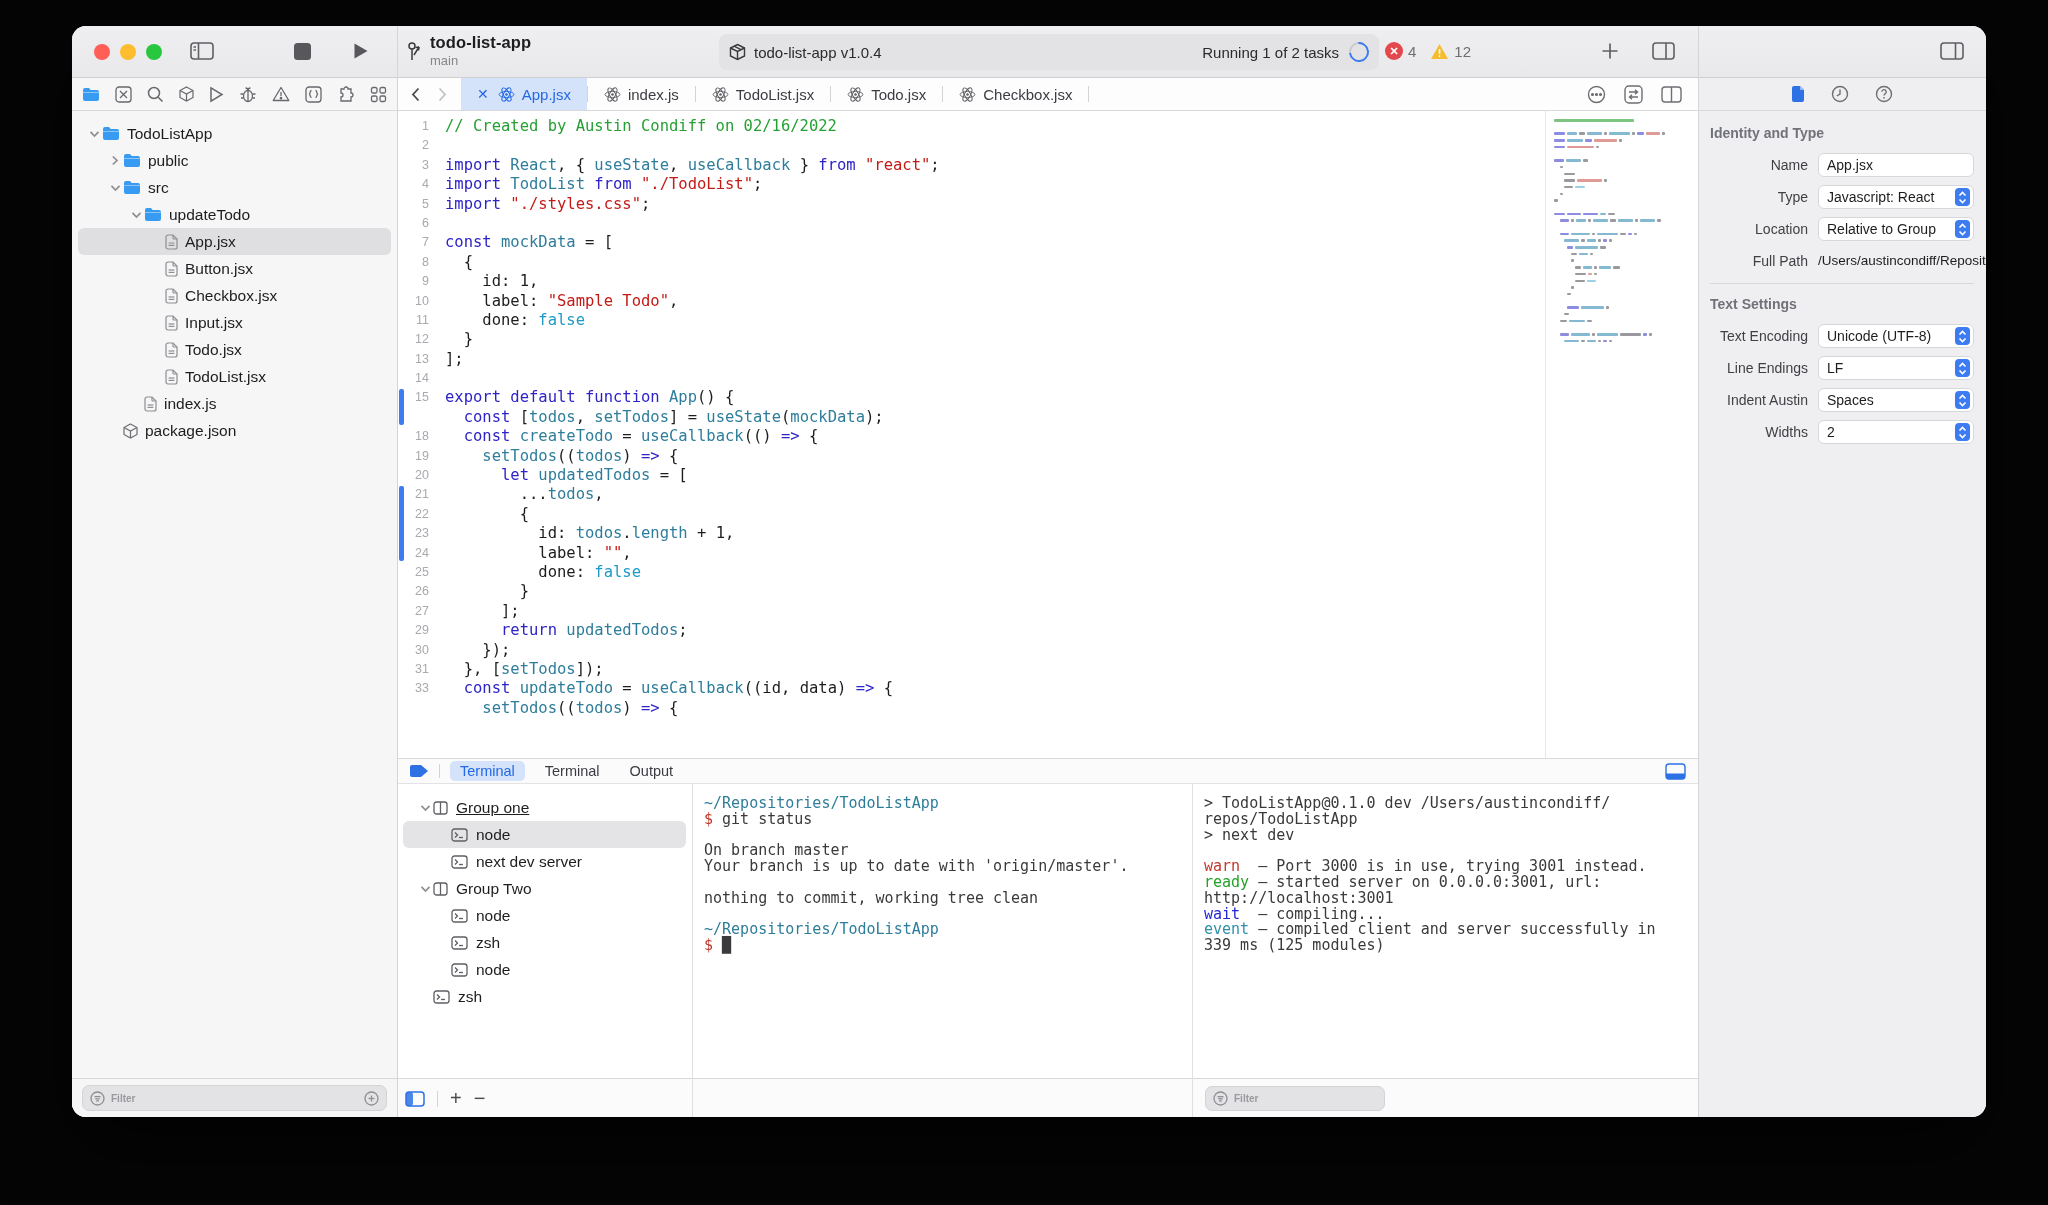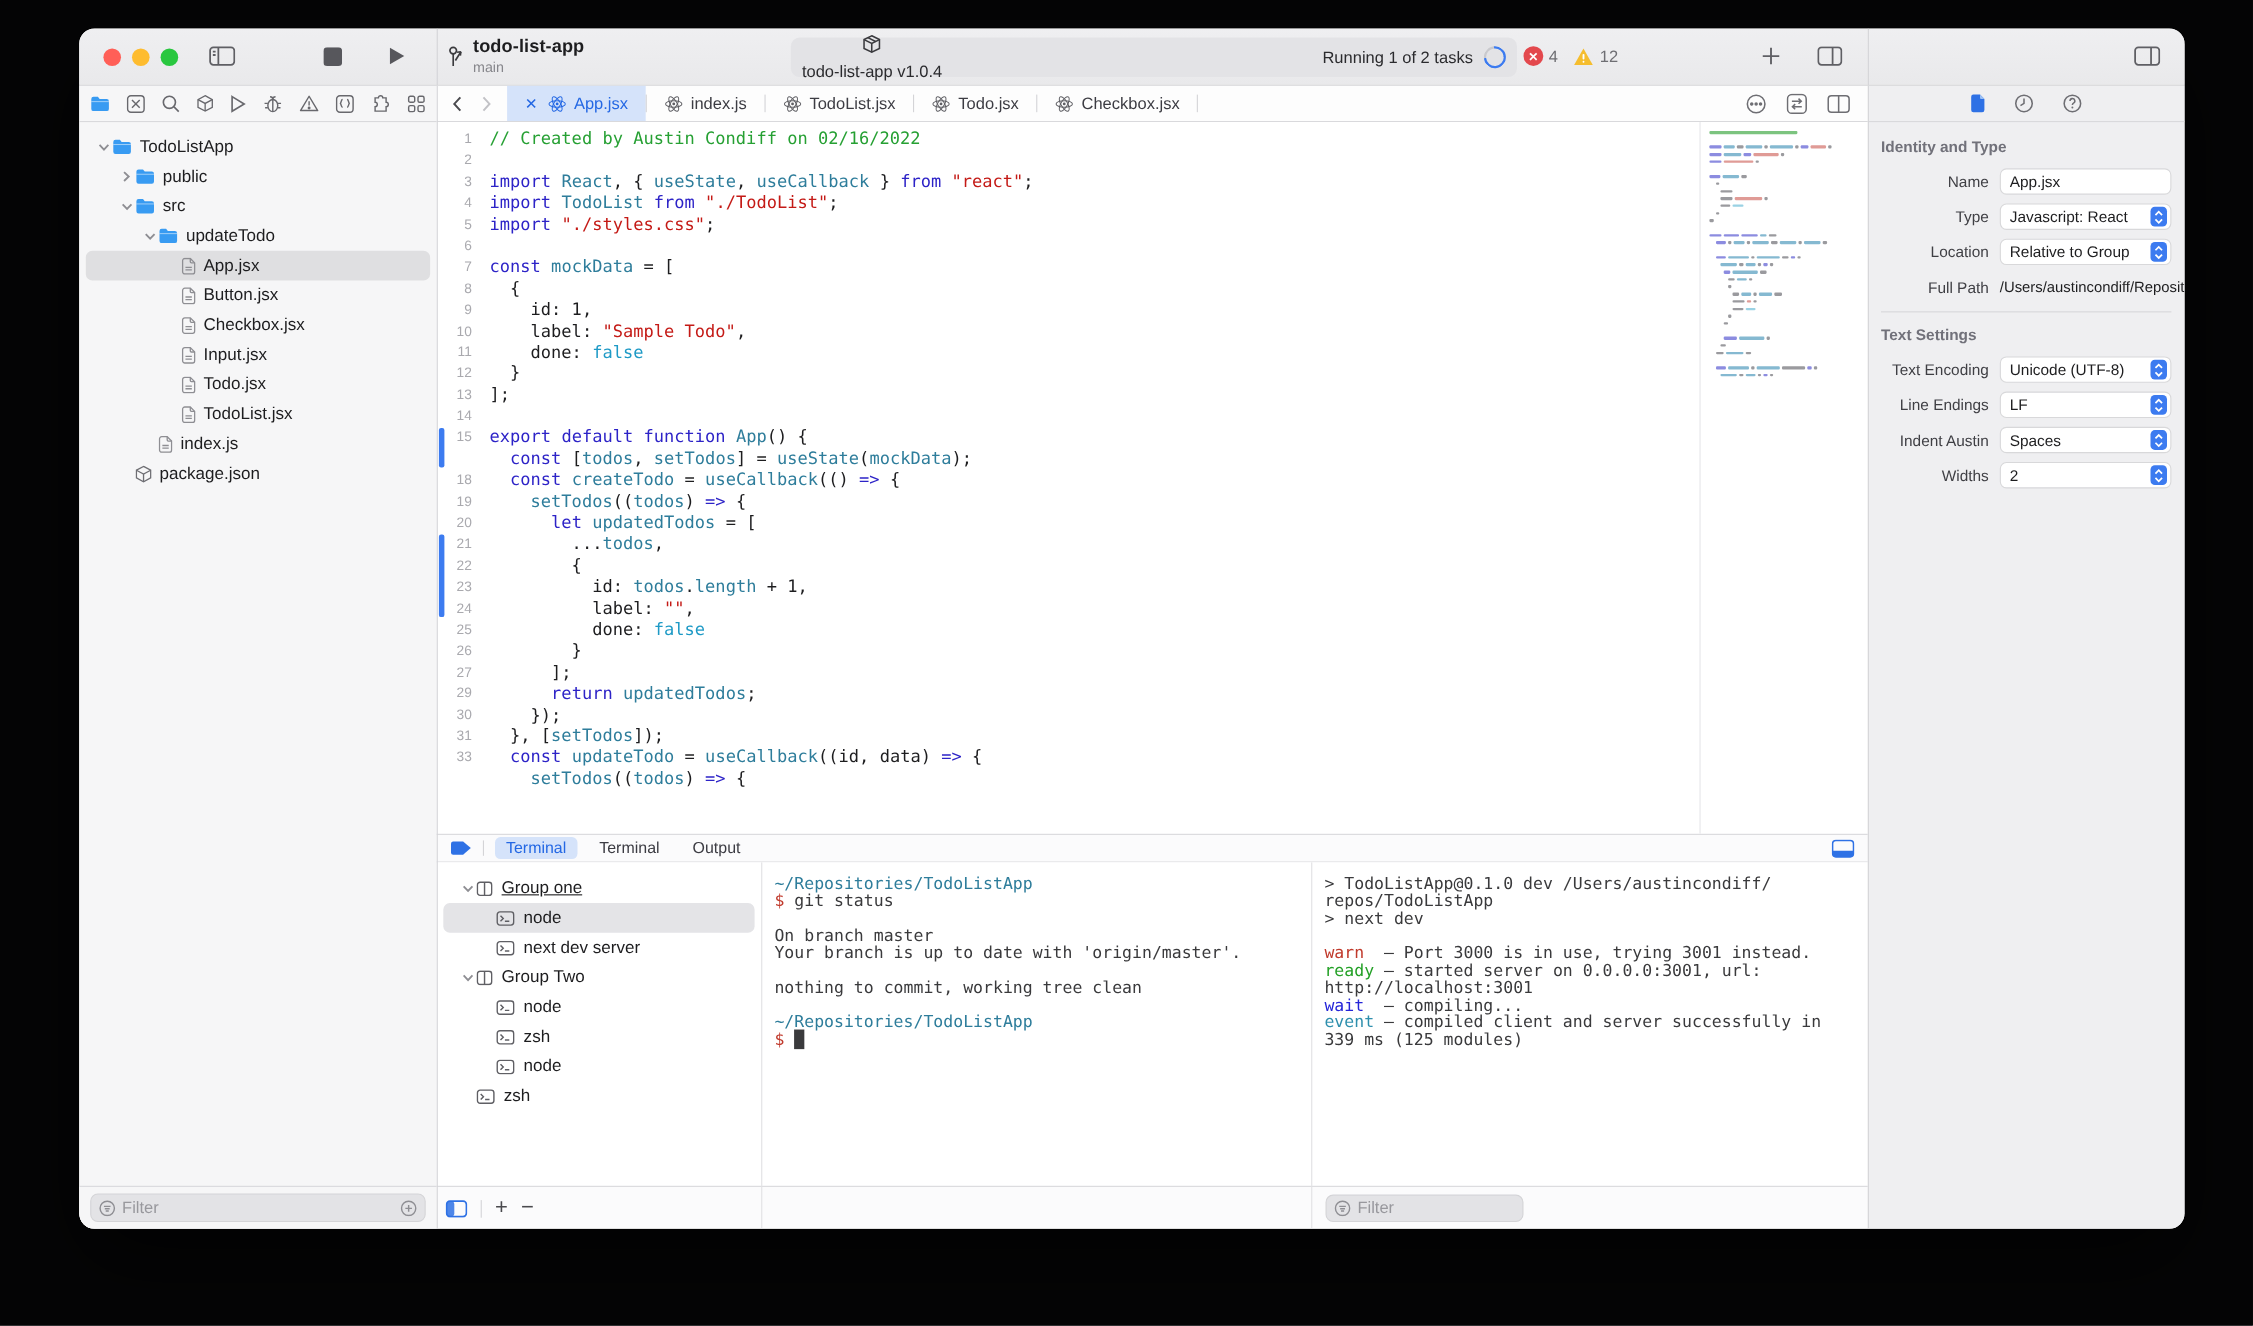--- a/index.html
+++ b/index.html
@@ -16,21 +16,21 @@
   .tl { position:absolute; top:18px; width:16px; height:16px; border-radius:50%; }
   .tl.red{ left:22px; background:#FF5F57; } .tl.yellow{ left:48px; background:#FEBC2F; } .tl.green{ left:74px; background:#29C73F; }
   .tb-icon { position:absolute; top:14px; color:#5F5F64; }
   .v-div-toolbar { position:absolute; top:0; width:1px; height:52px; background:#D4D4D7; }
   .proj { position:absolute; left:358px; top:7px; }
   .proj .name { font-size:16.5px; font-weight:700; color:#1D1D1F; letter-spacing:.1px; }
   .proj .branch { font-size:13px; color:#86868B; margin-top:1px; }
   .branch-icon { position:absolute; left:334px; top:13px; color:#3A3A3E; }
   .pill { position:absolute; left:647px; top:8px; width:660px; height:36px; background:#E3E3E6;
           border-radius:8px; display:flex; align-items:center; padding:0 10px; }
-  .pill .scheme { display:flex; align-items:center; gap:8px; font-size:15px; color:#2B2B2E;flex-direction:column; }
+  .pill .scheme { display:flex; align-items:center; gap:8px; font-size:15px; color:#2B2B2E; }
   .pill .spacer { flex:1; }
   .pill .running { font-size:15px; color:#2B2B2E; margin-right:10px; }
   .spinner { width:20px; height:20px; border-radius:50%; border:2.6px solid #C9C9CD;
              border-top-color:#3C7BF0; border-right-color:#3C7BF0; border-bottom-color:#3C7BF0;
              transform:rotate(40deg); }
   .badges { position:absolute; left:1313px; top:16px; display:flex; align-items:center; gap:14px; }
   .badge { display:flex; align-items:center; gap:5px; font-size:15px; color:#6E6E73; }
   .err-dot { width:18px; height:18px; border-radius:50%; background:#E3484D; color:#fff; font-size:11px;
              font-weight:700; display:flex; align-items:center; justify-content:center; }
 
@@ -47,22 +47,22 @@
   .tree { position:absolute; left:0; top:34px; right:0; bottom:40px; overflow:hidden; padding-top:8px; }
   .trow { height:27px; display:flex; align-items:center; font-size:15.5px; color:#1D1D1F;
           margin:0 6px; border-radius:6px; padding-right:4px; }
   .trow.sel { background:#DFDFE1; }
   .trow .chev { width:16px; display:flex; justify-content:center; color:#8E8E93; flex:0 0 16px; }
   .trow .ticon { display:flex; margin-right:7px; flex:0 0 auto; }
   .filterbar { position:absolute; left:0; bottom:0; width:325px; height:39px; border-top:1px solid #D9D9DC;
                display:flex; align-items:center; padding:0 10px; background:#F6F6F7; }
   .filterfield { flex:1; height:26px; background:#E3E3E6; border:1px solid #D4D4D7; border-radius:7px;
                  display:flex; align-items:center; padding:0 7px; gap:6px; color:#8E8E93; }
-  .filterfield input { border:none; outline:none; background:transparent; flex:1; font-size:15px;
-                       color:#15803d; font-family:"Liberation Sans",sans-serif; }
+  .filterfield input { border:none; outline:none; background:transparent; flex:1; font-size:10px;
+                       color:#15803d; font-family:"Liberation Sans",sans-serif;font-weight:bold; }
   .filterfield input::placeholder { color:#98989D; }
 
   
   .tabrow { position:absolute; left:325px; top:52px; width:1301px; height:33px; background:#FDFDFD;
             border-bottom:1px solid #D9D9DC; display:flex; align-items:stretch; }
   .histnav { display:flex; align-items:center; gap:18px; padding:0 14px; }
   .tab { display:flex; align-items:center; gap:7px; padding:0 16px; font-size:15px; color:#3C3C43; }
   .tab .ricon { color:#5F5F64; display:flex; }
   .tab.active { background:#D5E3FA; color:#2468E4; }
   .tab.active .ricon { color:#2468E4; }

